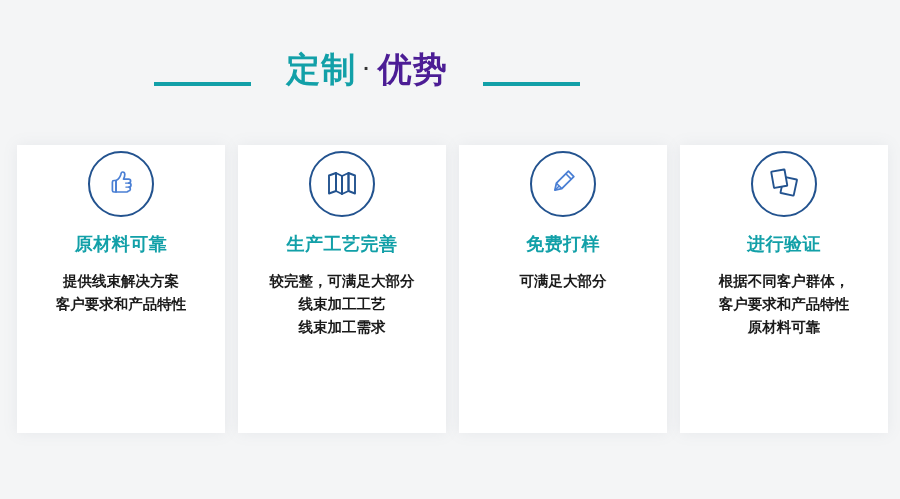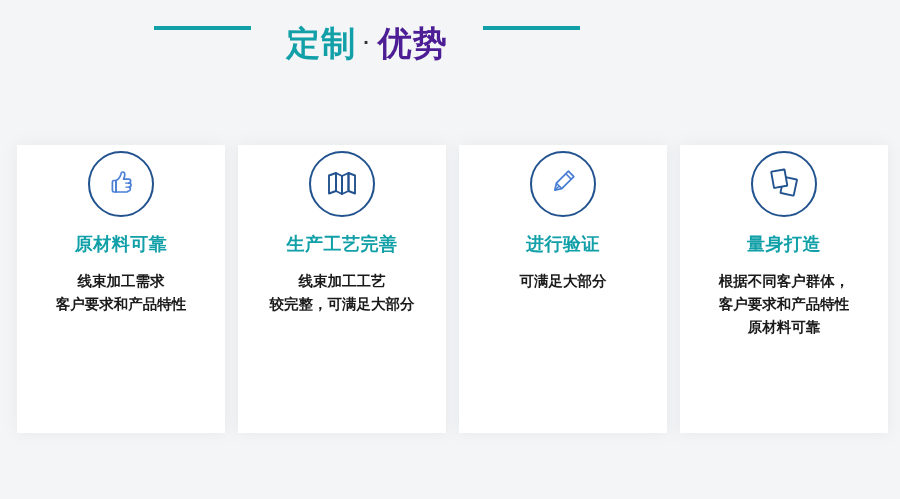--- a/index.html
+++ b/index.html
@@ -17,21 +17,21 @@
   }
 
   
   .section-heading {
     position: absolute;
     top: 26px;
     left: 0;
     width: 734px;
     height: 60px;
     display: flex;
-    align-items: flex-start;
+    align-items: flex-end;
     justify-content: center;
     gap: 14px;
   }
 
   .rule {
     width: 97px;
     height: 4px;
     background: #12a0a8;
     flex: 0 0 auto;
   }
@@ -137,72 +137,73 @@
           <path d="M12 15.5 L12 27 L10 27 A1.6 1.6 0 0 1 8.4 25.4 L8.4 17.1 A1.6 1.6 0 0 1 10 15.5 Z" stroke="#4a7fd4" stroke-width="1.7" stroke-linejoin="round"></path>
           <path d="M12 15.5 C14.6 14.2 16.4 12 16.9 9.2 C17.1 7.9 17.6 7 18.7 7 C20 7 20.8 8.1 20.8 9.6
                    C20.8 11.2 20.2 12.8 19.5 14.1 L24.6 14.1 A2 2 0 0 1 26.6 16.1 A2 2 0 0 1 24.6 18.1
                    L25 18.1 A2 2 0 0 1 25 22.1 A2 2 0 0 1 24.3 26.0 A1.9 1.9 0 0 1 22.6 27 L12 27 Z" stroke="#4a7fd4" stroke-width="1.7" stroke-linejoin="round" stroke-linecap="round"></path>
           <path d="M21.6 18.1 L24.6 18.1 M21.9 22.1 L25 22.1" stroke="#4a7fd4" stroke-width="1.4" stroke-linecap="round"></path>
         </svg>
       </span>
     </div>
     <div class="card-title">原材料可靠</div>
     <div class="card-body">
-      <div>线束加工需求</div>
+      <div>提供线束解决方案</div>
       <div>客户要求和产品特性</div>
     </div>
   </div>
 
   <div class="card">
     <div class="icon-circle">
       <span>
         <svg width="36" height="34" viewBox="0 0 36 34" fill="none">
           <path d="M5 10.5 L12 8 L12 26 L5 28.5 Z" stroke="#23538f" stroke-width="1.9" stroke-linejoin="round"></path>
           <path d="M12 8 L18 11 L18 29 L12 26 Z" stroke="#23538f" stroke-width="1.9" stroke-linejoin="round"></path>
           <path d="M18 11 L24.5 8 L24.5 26 L18 29 Z" stroke="#23538f" stroke-width="1.9" stroke-linejoin="round"></path>
           <path d="M24.5 8 L31 10.5 L31 28.5 L24.5 26 Z" stroke="#23538f" stroke-width="1.9" stroke-linejoin="round"></path>
         </svg>
       </span>
     </div>
     <div class="card-title">生产工艺完善</div>
     <div class="card-body">
+      <div>较完整，可满足大部分</div>
       <div>线束加工工艺</div>
-      <div>较完整，可满足大部分</div>
+      <div>线束加工需求</div>
     </div>
   </div>
 
   <div class="card">
     <div class="icon-circle">
       <span>
         <svg width="34" height="34" viewBox="0 0 34 34" fill="none">
           <g transform="rotate(45 17 17)">
             <path d="M13.2 5.5 L20.8 5.5 L20.8 22.5 L17 28.5 L13.2 22.5 Z" stroke="#4a7fd4" stroke-width="1.8" stroke-linejoin="round"></path>
             <path d="M13.2 22.5 L20.8 22.5" stroke="#4a7fd4" stroke-width="1.6"></path>
             <path d="M13.2 9.2 L20.8 9.2" stroke="#4a7fd4" stroke-width="1.6"></path>
             <path d="M17 22.5 L17 28.5" stroke="#4a7fd4" stroke-width="1.4"></path>
           </g>
         </svg>
       </span>
     </div>
-    <div class="card-title">进行验证</div>
+    <div class="card-title">免费打样</div>
     <div class="card-body">
       <div>可满足大部分</div>
     </div>
   </div>
 
   <div class="card">
     <div class="icon-circle">
       <span>
         <svg width="36" height="34" viewBox="0 0 36 34" fill="none">
           <rect x="16" y="13" width="13.5" height="16.5" rx="0.6" transform="rotate(12 22.7 21.2)" stroke="#23538f" stroke-width="1.9" stroke-linejoin="round"></rect>
           <rect x="6.5" y="5.5" width="13.5" height="16.5" rx="0.6" transform="rotate(-10 13.2 13.7)" fill="#ffffff" stroke="#23538f" stroke-width="1.9" stroke-linejoin="round"></rect>
         </svg>
       </span>
     </div>
-    <div class="card-title">量身打造</div>
+    <div class="card-title">进行验证</div>
     <div class="card-body">
       <div>根据不同客户群体，</div>
       <div>客户要求和产品特性</div>
       <div>原材料可靠</div>
     </div>
   </div>
 
 </div>
 
 </body></html>

